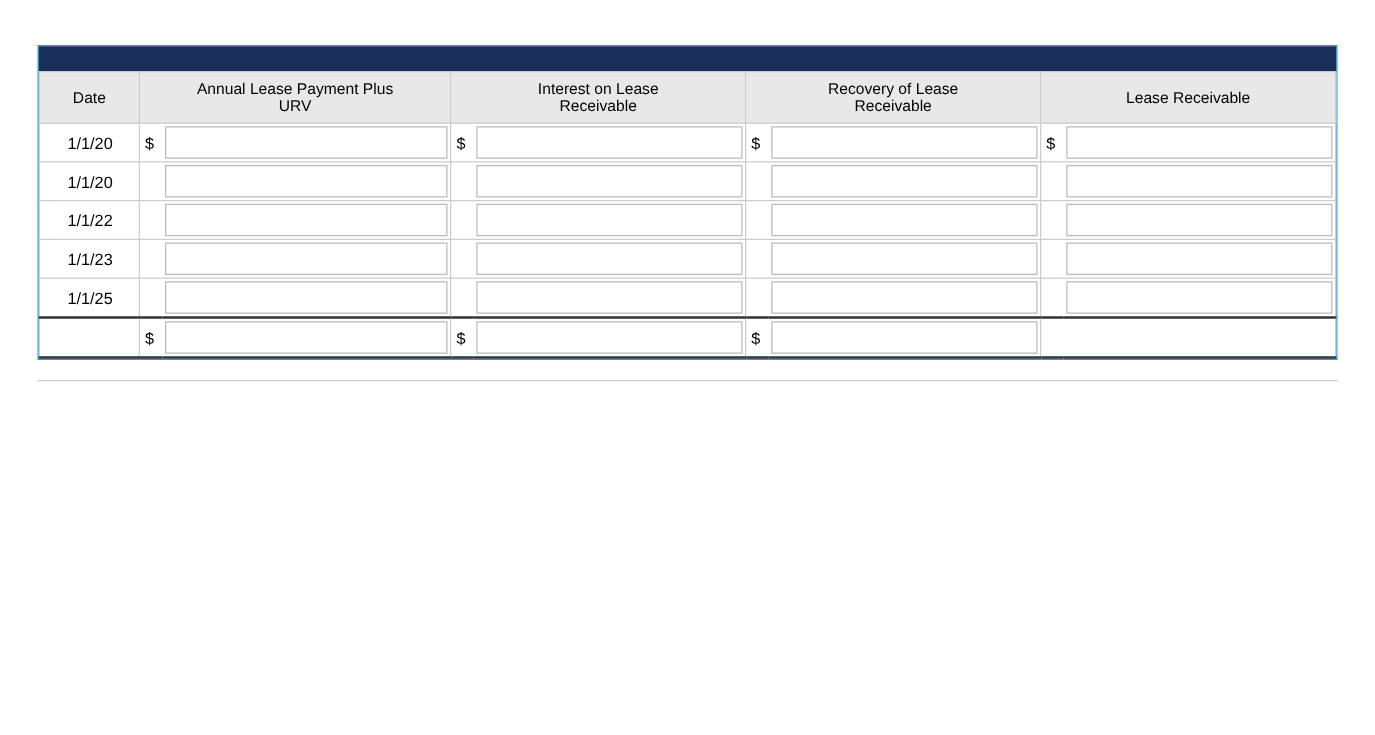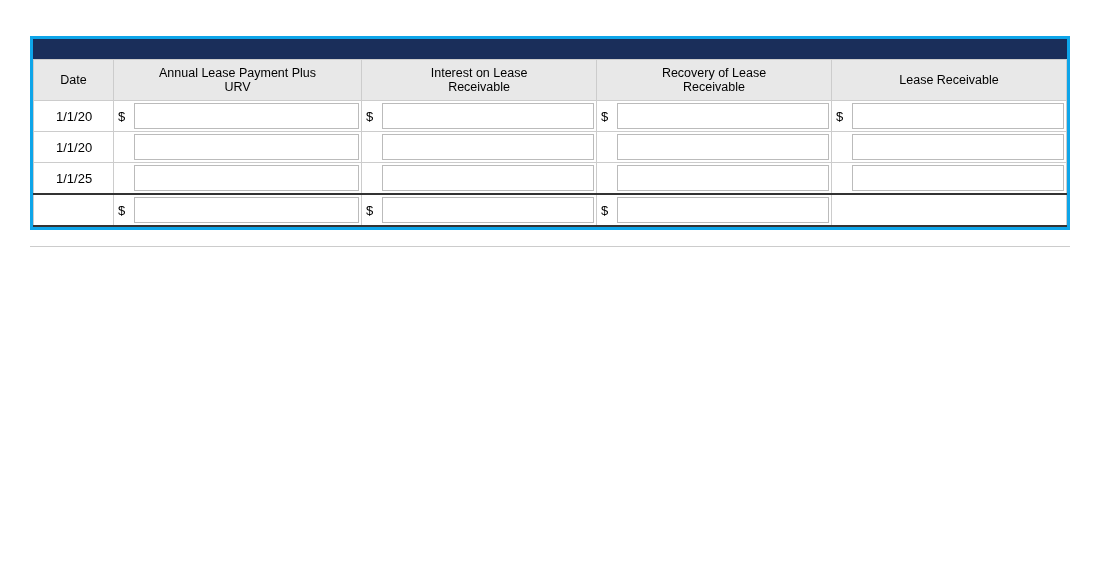--- a/index.html
+++ b/index.html
@@ -14,21 +14,21 @@
     .instruction {
       font-size: 13px;
       margin-bottom: 16px;
       color: #222;
     }
     .instruction em {
       color: #cc0000;
       font-style: italic;
     }
     .table-container {
-      border: 3px solid #0ea5e9;
+      border: 1px solid #0ea5e9;
       width: 100%;
     }
     .table-header {
       background-color: #1a2e5a;
       color: #fff;
       text-align: center;
       padding: 10px 8px;
     }
     .table-header .company-name {
       font-weight: bold;
@@ -134,20 +134,42 @@
           <td class="dollar-cell no-border-right"></td>
           <td class="input-cell no-border-left"><input type="text" style=""></td>
           <td class="dollar-cell no-border-right"></td>
           <td class="input-cell no-border-left"><input type="text" style=""></td>
           <td class="dollar-cell no-border-right"></td>
           <td class="input-cell no-border-left"><input type="text" style=""></td>
           <td class="dollar-cell no-border-right"></td>
           <td class="input-cell no-border-left"><input type="text" style=""></td>
         </tr>
         <tr>
+          <td class="date-cell">1/1/22</td>
+          <td class="dollar-cell no-border-right"></td>
+          <td class="input-cell no-border-left"><input type="text" style=""></td>
+          <td class="dollar-cell no-border-right"></td>
+          <td class="input-cell no-border-left"><input type="text" style=""></td>
+          <td class="dollar-cell no-border-right"></td>
+          <td class="input-cell no-border-left"><input type="text" style=""></td>
+          <td class="dollar-cell no-border-right"></td>
+          <td class="input-cell no-border-left"><input type="text" style=""></td>
+        </tr>
+        <tr>
+          <td class="date-cell">1/1/23</td>
+          <td class="dollar-cell no-border-right"></td>
+          <td class="input-cell no-border-left"><input type="text" style=""></td>
+          <td class="dollar-cell no-border-right"></td>
+          <td class="input-cell no-border-left"><input type="text" style=""></td>
+          <td class="dollar-cell no-border-right"></td>
+          <td class="input-cell no-border-left"><input type="text" style=""></td>
+          <td class="dollar-cell no-border-right"></td>
+          <td class="input-cell no-border-left"><input type="text" style=""></td>
+        </tr>
+        <tr>
           <td class="date-cell">1/1/25</td>
           <td class="dollar-cell no-border-right"></td>
           <td class="input-cell no-border-left"><input type="text" style=""></td>
           <td class="dollar-cell no-border-right"></td>
           <td class="input-cell no-border-left"><input type="text" style=""></td>
           <td class="dollar-cell no-border-right"></td>
           <td class="input-cell no-border-left"><input type="text" style=""></td>
           <td class="dollar-cell no-border-right"></td>
           <td class="input-cell no-border-left"><input type="text" style=""></td>
         </tr>

